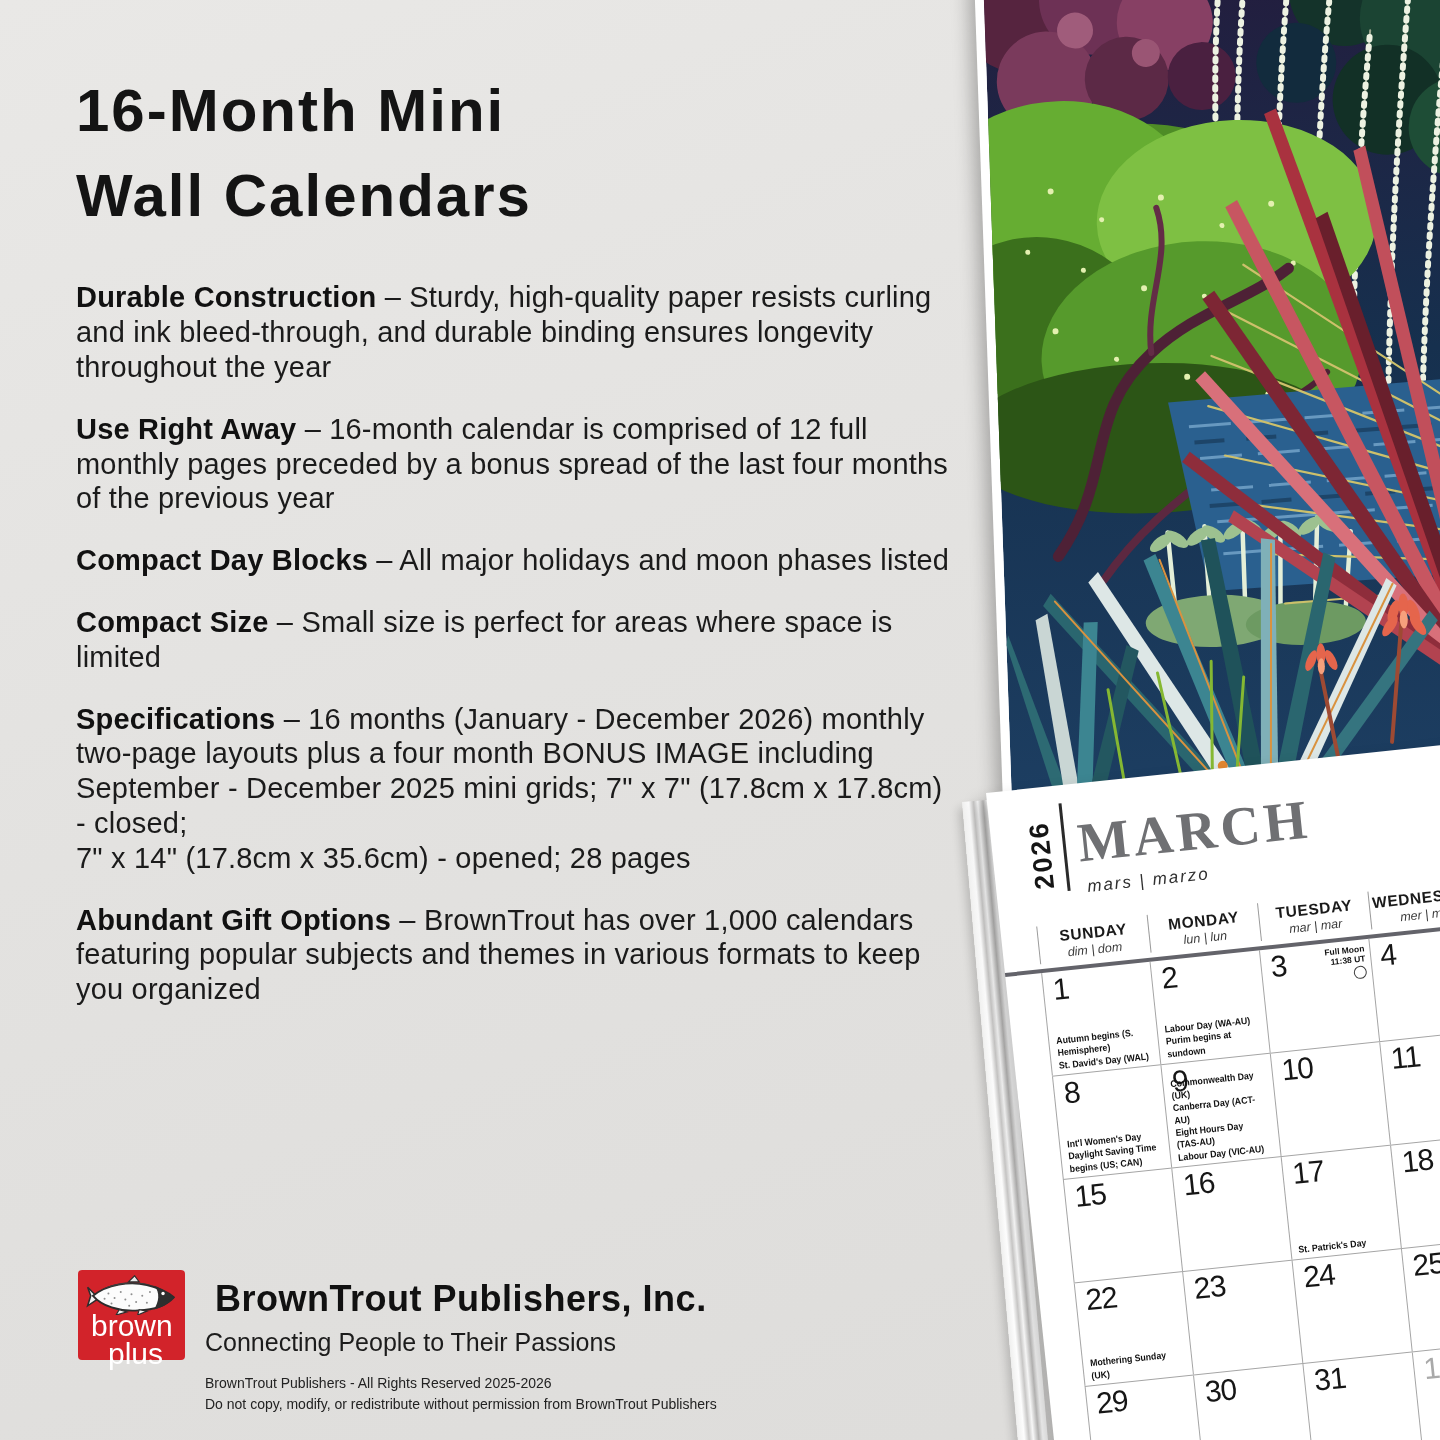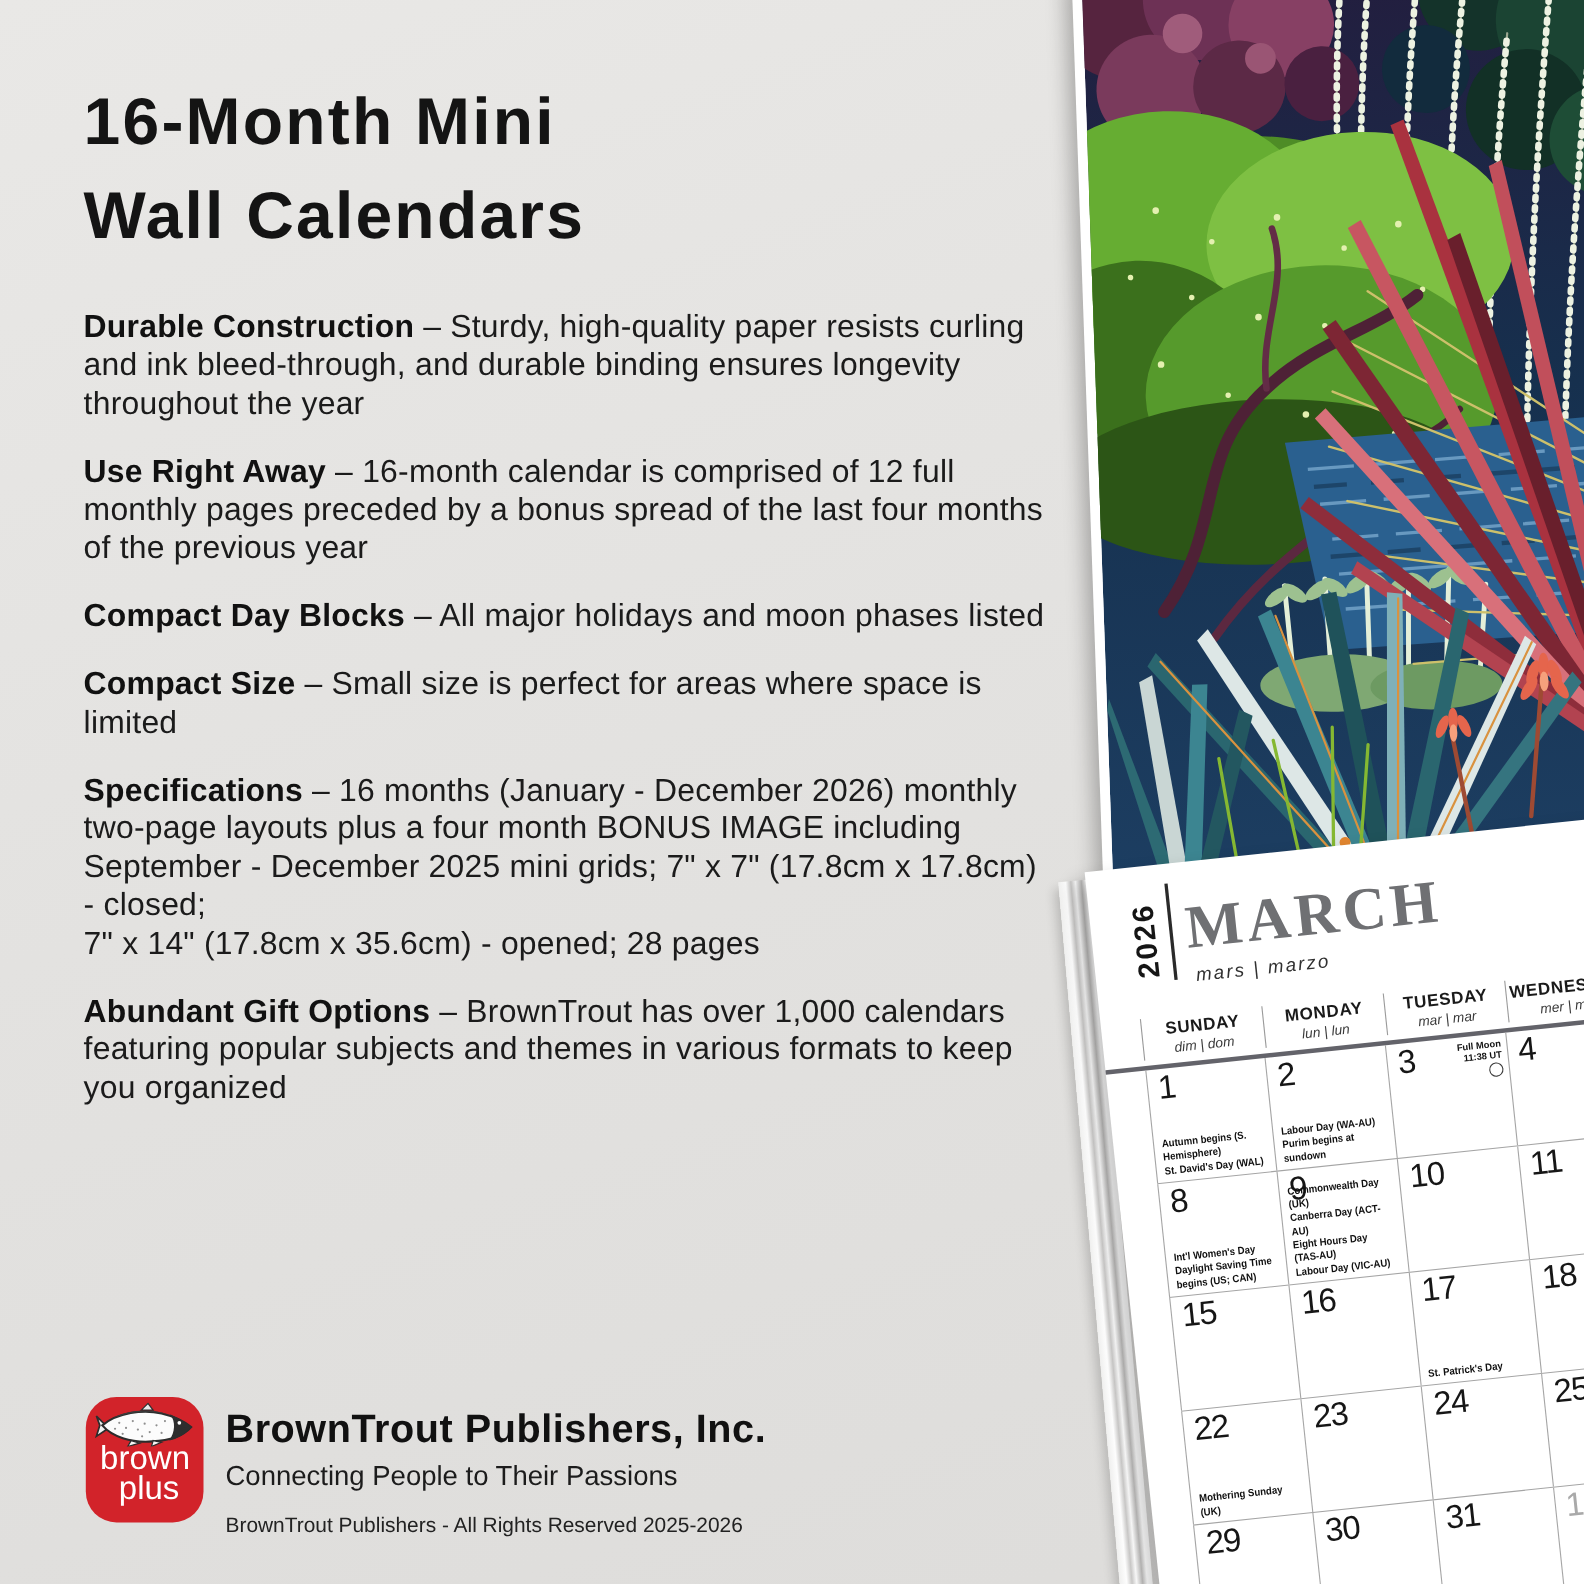--- a/index.html
+++ b/index.html
@@ -7,29 +7,29 @@
     font-family:"Liberation Sans",sans-serif;color:#1b1b1b;position:relative;}
   
   .left-col{position:absolute;left:76px;top:68px;width:880px;z-index:4;}
   h1{font-size:60px;font-weight:700;letter-spacing:2px;line-height:1.42;margin:0 0 42px 0;
      white-space:pre-line;color:#141414;}
   .feature{font-size:29px;line-height:1.2;margin:0 0 27px 0;letter-spacing:.2px;}
   .feature b{font-weight:700;color:#111;}
   .feature .txt{white-space:pre-line;}
   
   .footer{position:absolute;left:78px;top:1270px;display:flex;z-index:4;}
-  .logo{width:107px;height:114px;border-radius:28px;position:relative;flex:0 0 auto;}
+  .logo{width:107px;height:90px;border-radius:4px;position:relative;flex:0 0 auto;}
   .logo svg{position:absolute;left:6px;top:5px;}
   .logo-text{position:absolute;left:13px;top:42px;color:#fff;font-size:30px;line-height:.93;
      font-weight:400;letter-spacing:0;}
   .logo-text .l2{margin-left:17px;}
   .footer-right{margin-left:20px;padding-top:9px;}
   .company{font-size:36px;font-weight:700;letter-spacing:.5px;color:#111;line-height:1.1;text-align:center;}
   .tagline{font-size:25px;margin-top:9px;color:#1c1c1c;}
-  .legal{margin-top:16px;font-size:19px;line-height:1.55;color:#222;}
+  .legal{margin-top:16px;font-size:14px;line-height:1.55;color:#222;}
   
   .photo-page{position:absolute;left:974px;top:-26px;width:500px;height:862px;background:#fff;
      padding-left:9px;transform:rotate(-2deg);transform-origin:top left;z-index:1;
      box-shadow:-6px 10px 18px rgba(0,0,0,.28);}
   .photo-page svg{display:block;}
   .page-stack{position:absolute;left:962px;top:802px;width:30px;height:648px;
      transform:rotate(-5deg);transform-origin:top left;z-index:2;
      background:linear-gradient(90deg,#efefee 0,#fdfdfd 22%,#c9c8c7 38%,#fcfcfc 52%,#bdbcbb 70%,#ffffff 84%);
      box-shadow:-4px 6px 10px rgba(0,0,0,.18);}
   .calendar-page{position:absolute;left:986px;top:793px;width:720px;height:800px;background:#fff;
@@ -127,20 +127,21 @@
     <div class="logo-text">
       <div>brown</div>
       <div class="l2">plus</div>
     </div>
   </div>
   <div class="footer-right">
     <div class="company">BrownTrout Publishers, Inc.</div>
     <div class="tagline">Connecting People to Their Passions</div>
     <div class="legal">
       <div>BrownTrout Publishers - All Rights Reserved 2025-2026</div>
+      <div>Do not copy, modify, or redistribute without permission from BrownTrout Publishers</div>
     </div>
   </div>
 </div>
 
 <div class="photo-page">
   <svg width="491" height="862" viewBox="0 0 491 862">
     <defs>
       <linearGradient id="bg" x1="0" y1="0" x2="0" y2="1">
         <stop offset="0" stop-color="#231d3e"></stop>
           <stop offset="0.45" stop-color="#16304e"></stop>

